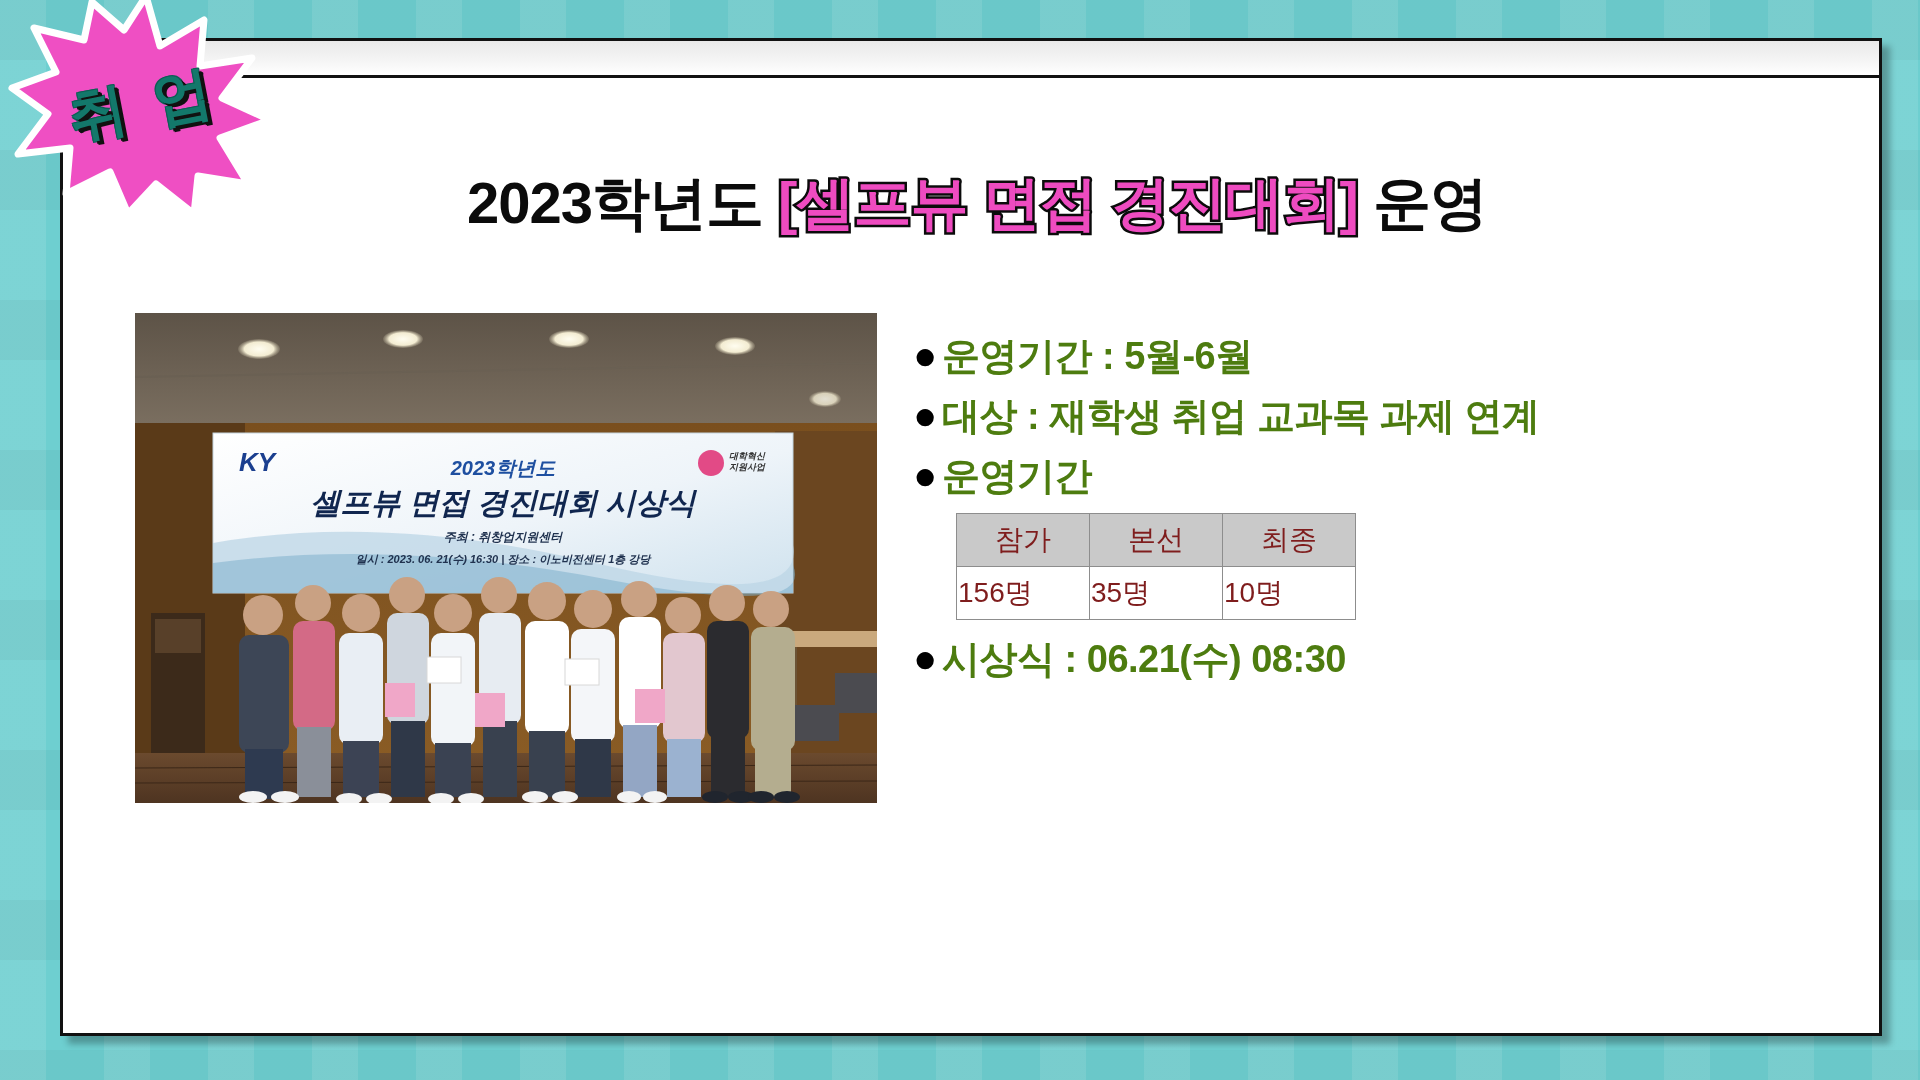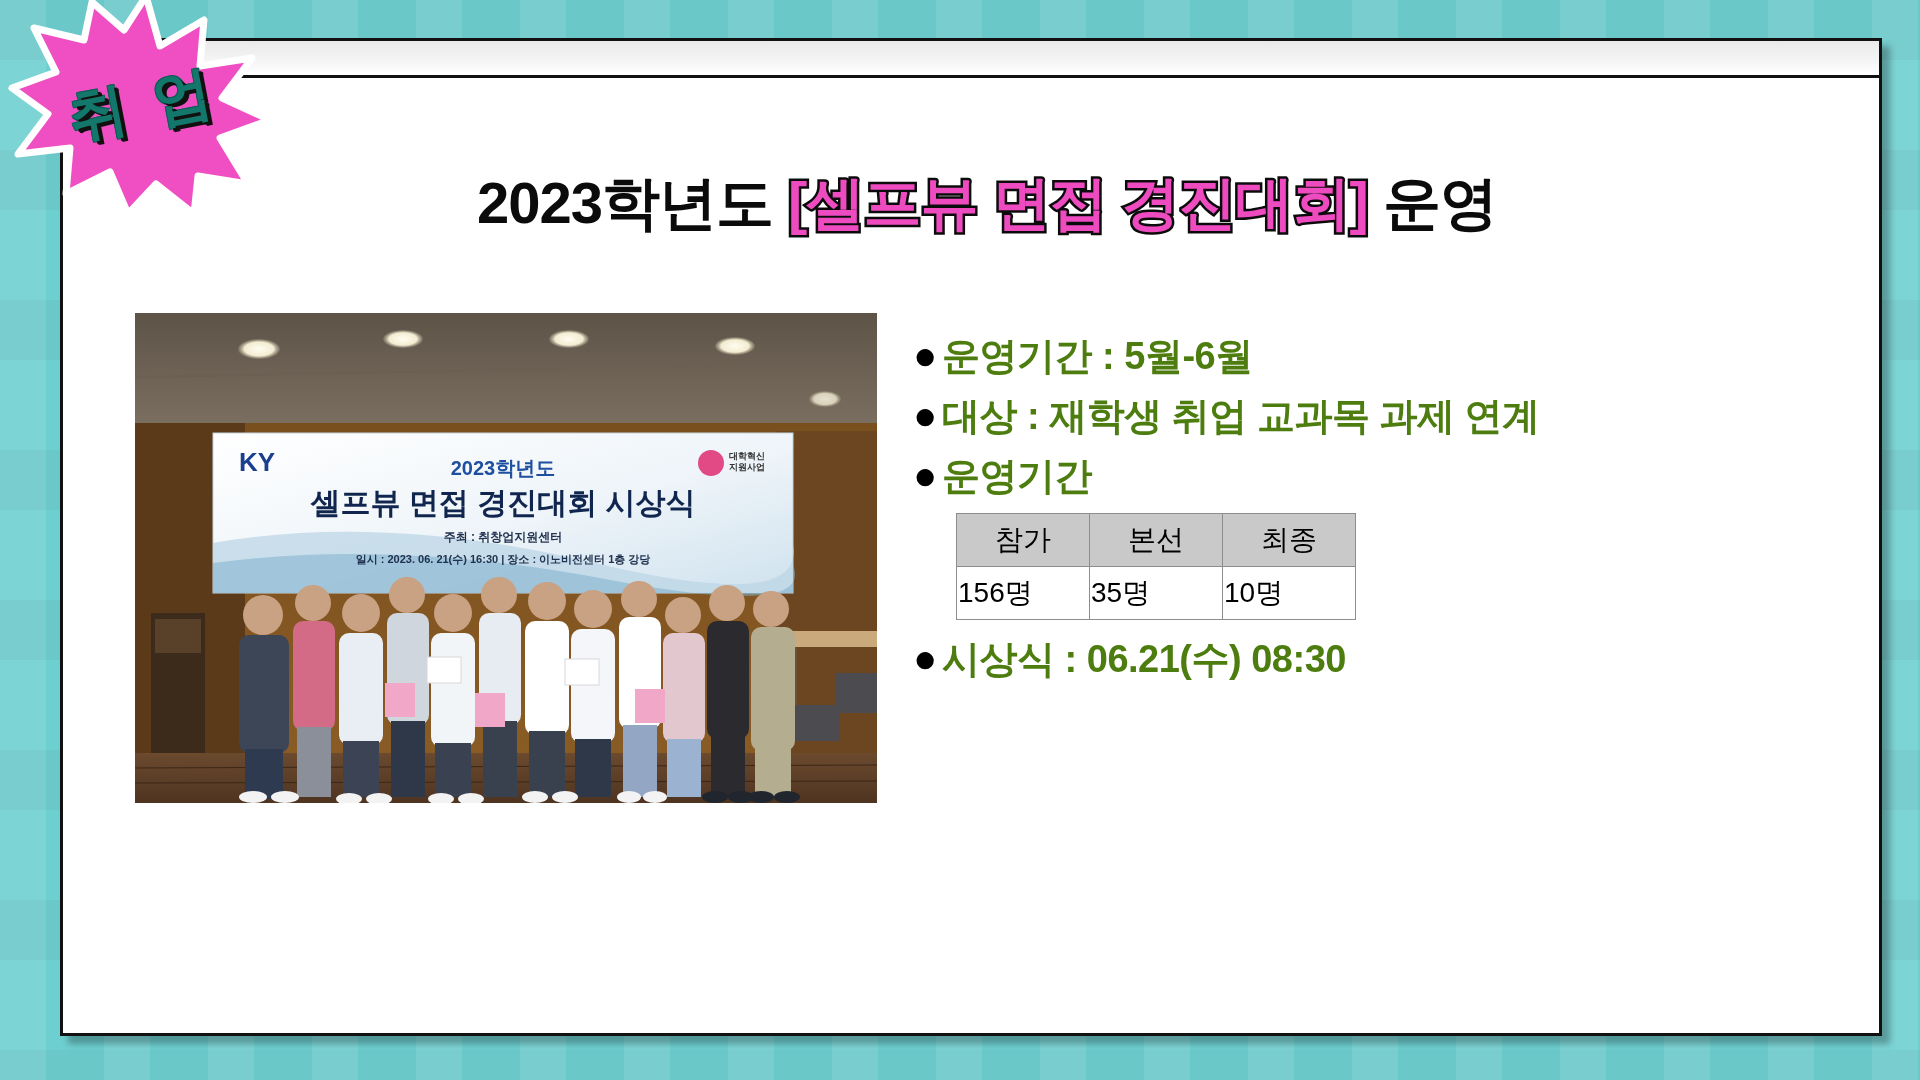--- a/index.html
+++ b/index.html
@@ -117,21 +117,21 @@
       4px 4px 0 #111111,
       -1px -1px 0 #0d5f55,
        1px -1px 0 #0d5f55,
       -1px  1px 0 #0d5f55;
     font-family: "Liberation Sans", "DejaVu Sans", sans-serif;
   }
 
   
   .title {
     position: absolute;
-    left: 16px;
+    left: 6px;
     top: 130px;
     width: 100%;
     text-align: center;
     font-size: 58px;
     font-weight: 700;
     letter-spacing: -1px;
     white-space: nowrap;
     line-height: 1.1;
   }
   .title .t-black { color: #0b0b0b; }
@@ -143,20 +143,21 @@
 
   
   .photo {
     position: absolute;
     left: 72px;
     top: 272px;
     width: 742px;
     height: 490px;
     overflow: hidden;
     background: #20160f;
+    font-style: italic;
   }
   .photo svg { display:block; width:100%; height:100%; }
 
   
   .content {
     position: absolute;
     left: 845px;
     top: 290px;
     width: 1000px;
   }
@@ -192,21 +193,21 @@
   table.stats {
     border-collapse: collapse;
     width: 400px;
     table-layout: fixed;
   }
   table.stats th, table.stats td {
     border: 1px solid #8d8d8d;
     height: 50px;
     font-size: 28px;
     font-weight: 400;
-    color: #000000;
+    color: #7f1d1d;
     font-family: "Liberation Sans", "DejaVu Sans", sans-serif;
   }
   table.stats th {
     background: #c9c9c9;
     font-weight: 400;
   }
   table.stats td { background: #ffffff; }
 </style>
 </head>
 <body>

